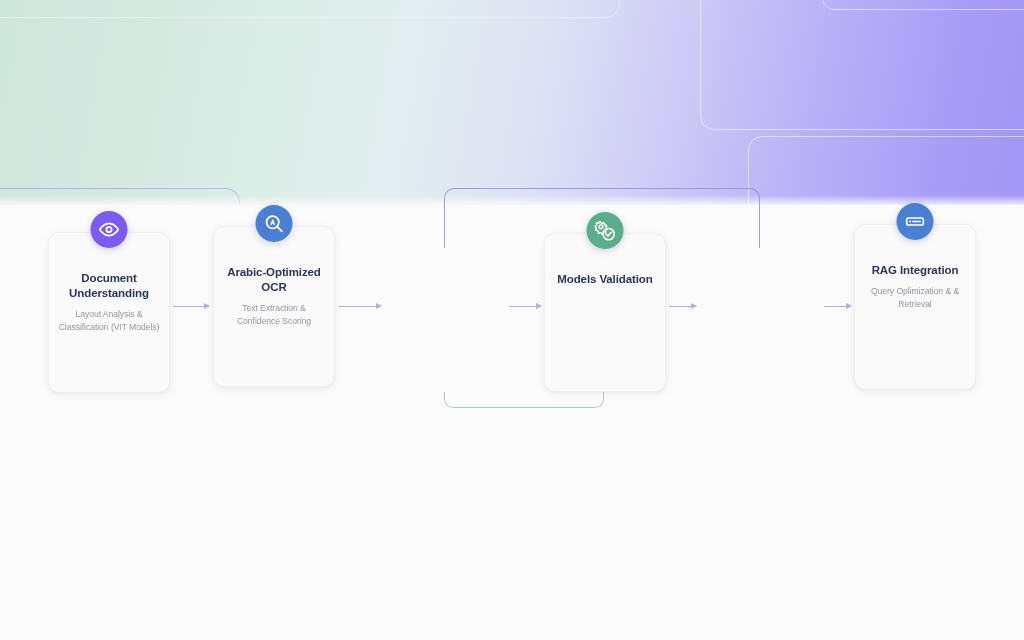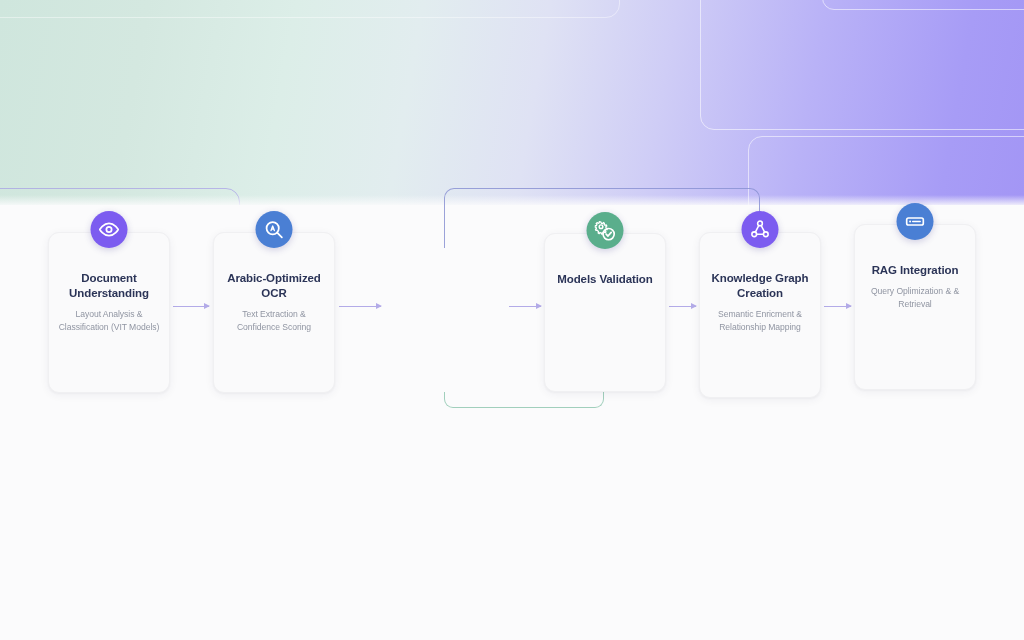--- a/index.html
+++ b/index.html
@@ -136,21 +136,21 @@
     <div class="icon-badge" style="background:#7c5cf0;">
       <svg width="21" height="21" viewBox="0 0 24 24" fill="none" stroke="#fff" stroke-width="2" stroke-linecap="round" stroke-linejoin="round">
         <path d="M1.5 12s4-7 10.5-7 10.5 7 10.5 7-4 7-10.5 7S1.5 12 1.5 12z"></path>
         <circle cx="12" cy="12" r="3"></circle>
       </svg>
     </div>
     <div class="card-title">Document Understanding</div>
     <div class="card-desc">Layout Analysis &amp; Classification (VIT Models)</div>
   </div>
 
-  <div class="card" style="left:213px; top:232px; height:161px;">
+  <div class="card" style="left:213px; top:226px; height:161px;">
     <div class="icon-badge" style="background:#4a7fd4;">
       <svg width="21" height="21" viewBox="0 0 24 24" fill="none" stroke="#fff" stroke-width="2" stroke-linecap="round" stroke-linejoin="round">
         <circle cx="10.5" cy="10.5" r="7"></circle>
         <line x1="15.6" y1="15.6" x2="21" y2="21"></line>
         <path d="M8.6 13.2l1.9-5.2 1.9 5.2M9.2 11.6h2.7" stroke-width="1.5"></path>
       </svg>
     </div>
     <div class="card-title">Arabic-Optimized OCR</div>
     <div class="card-desc">Text Extraction &amp; Confidence Scoring</div>
   </div>
@@ -161,34 +161,20 @@
       <svg width="22" height="22" viewBox="0 0 24 24" fill="none" stroke="#fff" stroke-width="1.7" stroke-linecap="round" stroke-linejoin="round">
         <path d="M9 2.6l.5 1.6 1.7.3.9-1.4 1.5.9-.5 1.6 1.2 1.2 1.6-.5.9 1.5-1.4.9.3 1.7 1.6.5-.2 1.7-1.7.1-.7 1.6 1 1.3-1.2 1.2-1.3-1-1.6.7-.1 1.7-1.7.2-.5-1.6-1.7-.3-.9 1.4-1.5-.9.5-1.6L4 13.2l-1.6.5-.9-1.5 1.4-.9-.3-1.7L1 9.1l.2-1.7 1.7-.1.7-1.6-1-1.3L3.8 3.2l1.3 1 1.6-.7.1-1.7z" transform="translate(-.3,.2) scale(.82)"></path>
         <circle cx="7.1" cy="7.3" r="2" stroke-width="1.6"></circle>
         <circle cx="15.4" cy="15.4" r="6.1" stroke-width="1.8"></circle>
         <polyline points="12.7,15.5 14.7,17.5 18.2,13.5" stroke-width="1.9"></polyline>
       </svg>
     </div>
     <div class="card-title">Models Validation</div>
   </div>
 
-  <div class="card" style="left:699px; top:232px; height:166px;">
-    <div class="icon-badge" style="background:#7c5cf0;">
-      <svg width="21" height="21" viewBox="0 0 24 24" fill="none" stroke="#fff" stroke-width="1.8" stroke-linecap="round" stroke-linejoin="round">
-        <circle cx="12" cy="5" r="2.7"></circle>
-        <circle cx="5.4" cy="17.4" r="2.7"></circle>
-        <circle cx="18.6" cy="17.4" r="2.7"></circle>
-        <line x1="10.7" y1="7.4" x2="6.7" y2="15"></line>
-        <line x1="13.3" y1="7.4" x2="17.3" y2="15"></line>
-        <line x1="8.1" y1="17.4" x2="15.9" y2="17.4"></line>
-      </svg>
-    </div>
-    <div class="card-title">Knowledge Graph Creation</div>
-    <div class="card-desc">Semantic Enricment &amp; Relationship Mapping</div>
-  </div>
 
   <div class="card" style="left:854px; top:224px; height:166px;">
     <div class="icon-badge" style="background:#4a7fd4;">
       <svg width="21" height="21" viewBox="0 0 24 24" fill="none" stroke="#fff" stroke-width="1.9" stroke-linecap="round" stroke-linejoin="round">
         <rect x="2.5" y="8" width="19" height="8" rx="2"></rect>
         <circle cx="6.4" cy="12" r="1.15" fill="#fff" stroke="none"></circle>
         <line x1="9.3" y1="12" x2="18" y2="12" stroke-width="1.5"></line>
       </svg>
     </div>
     <div class="card-title">RAG Integration</div>

